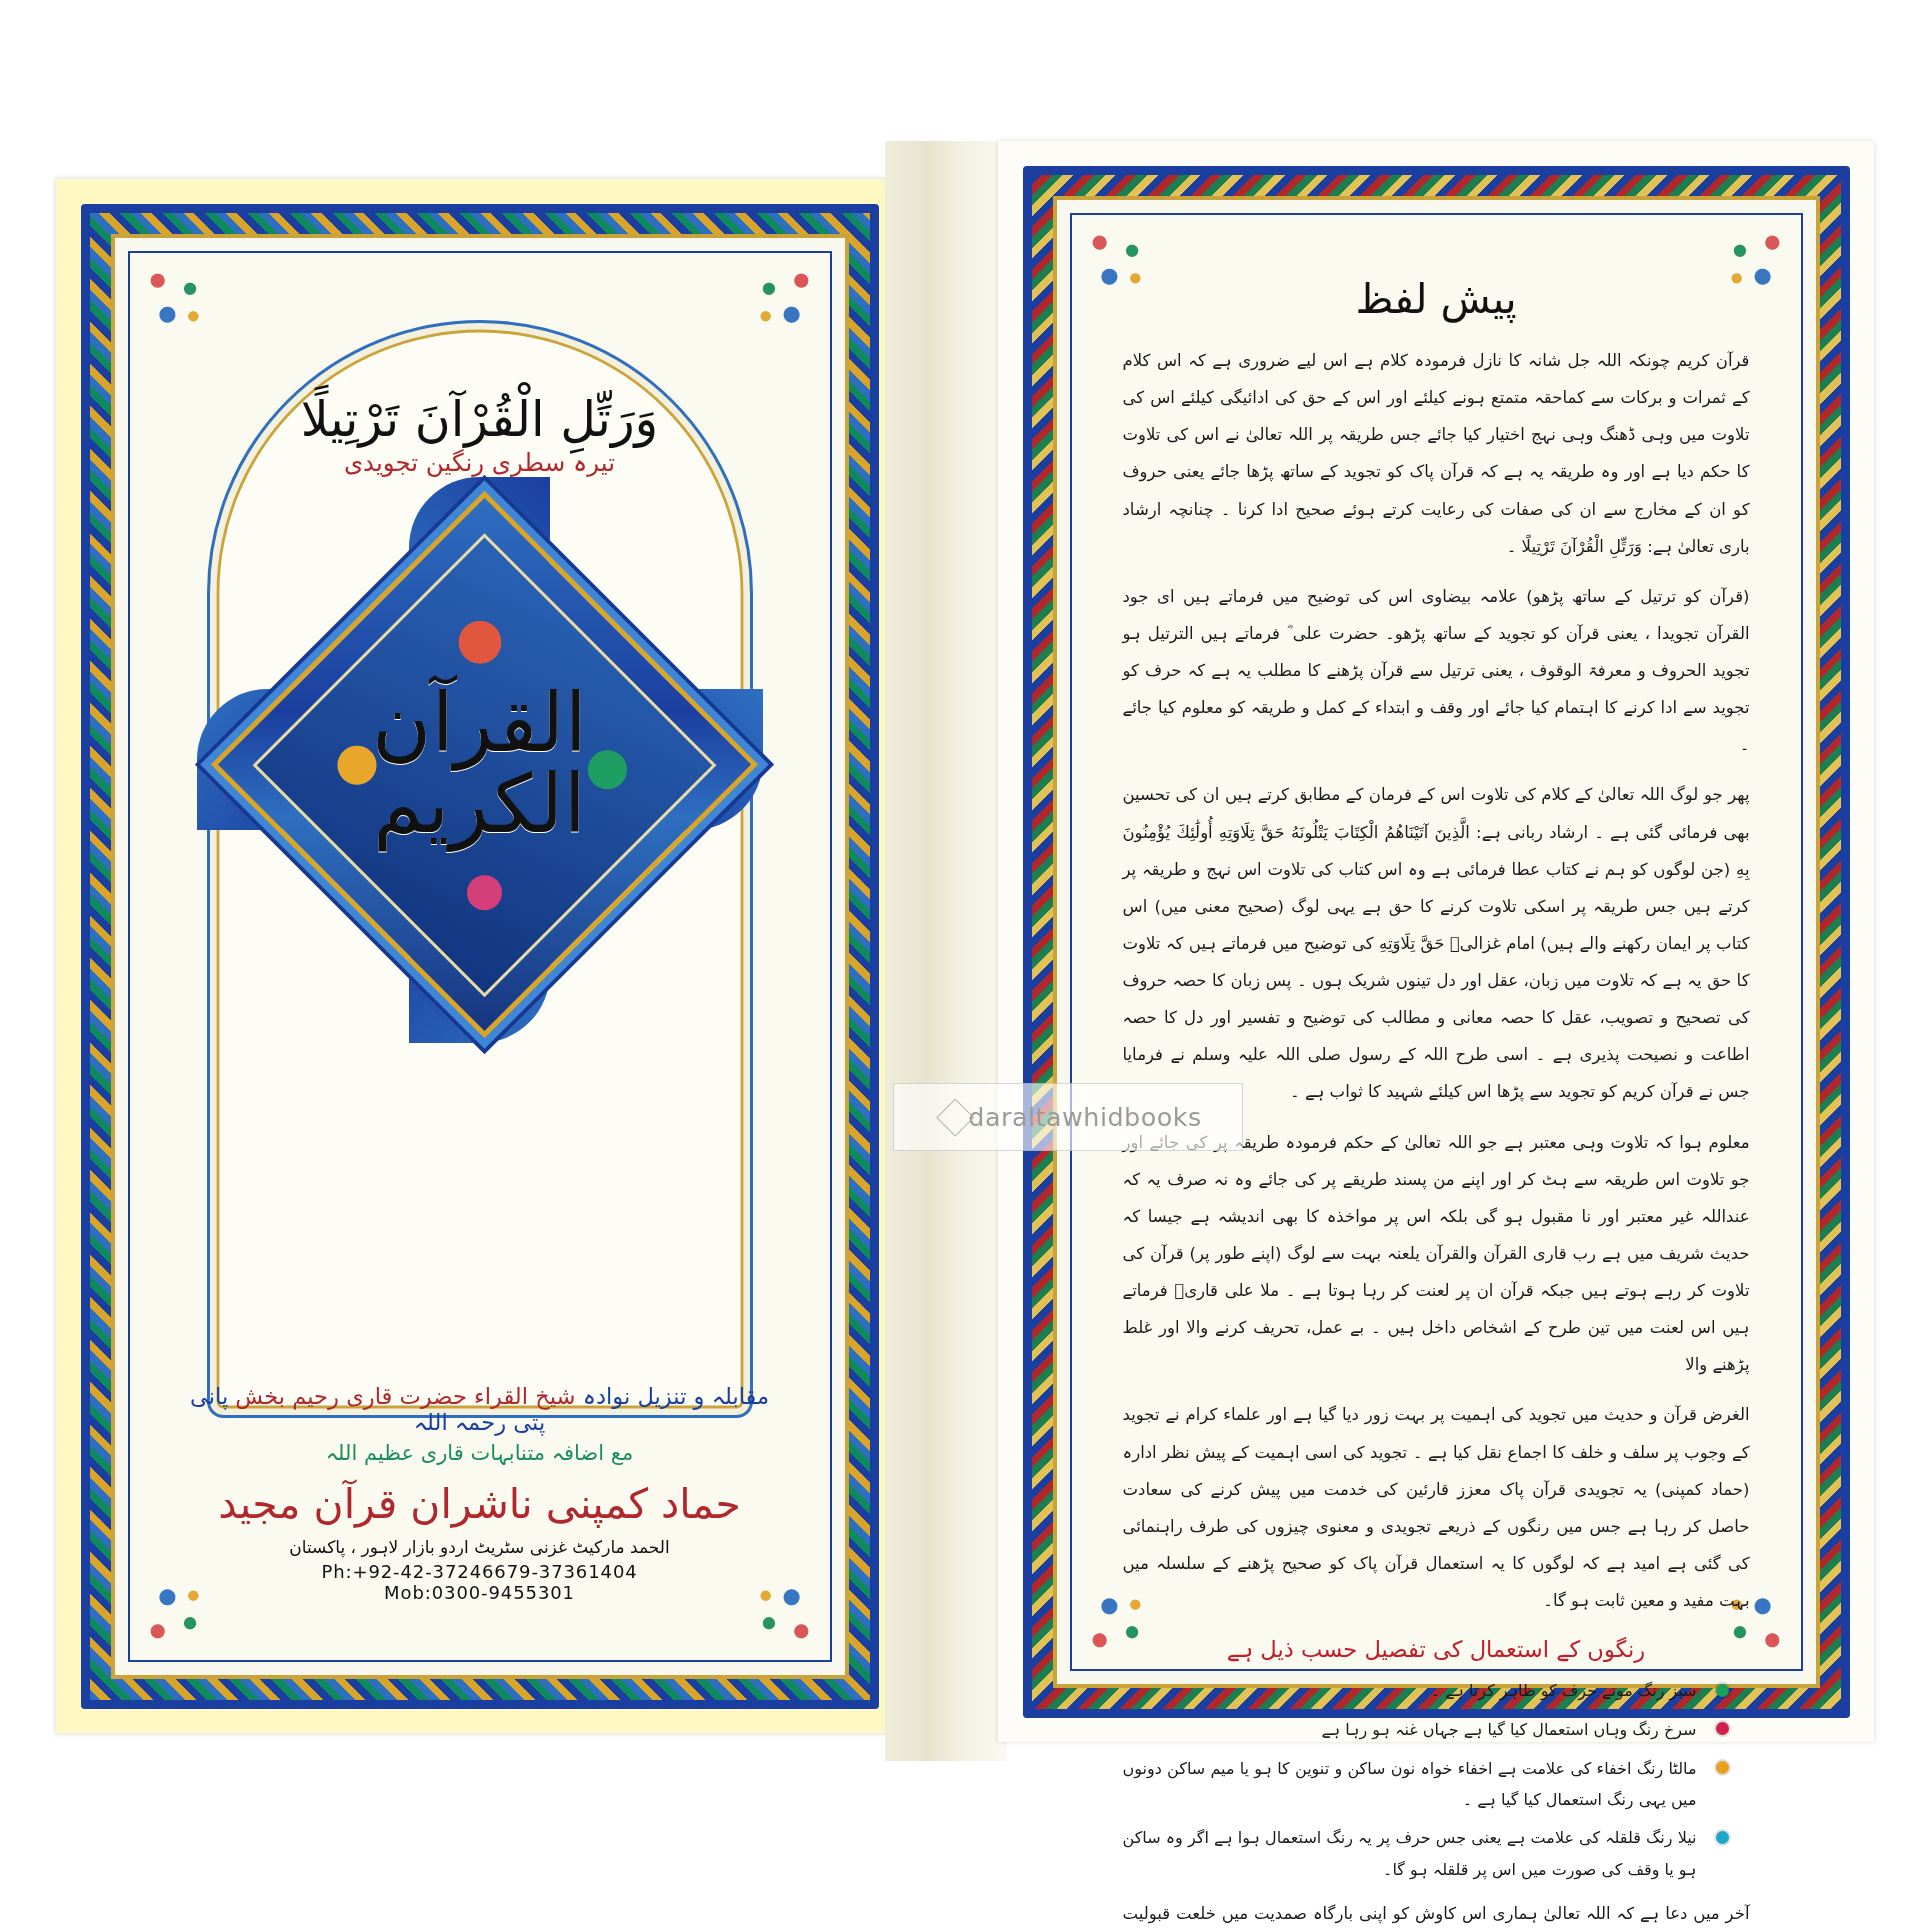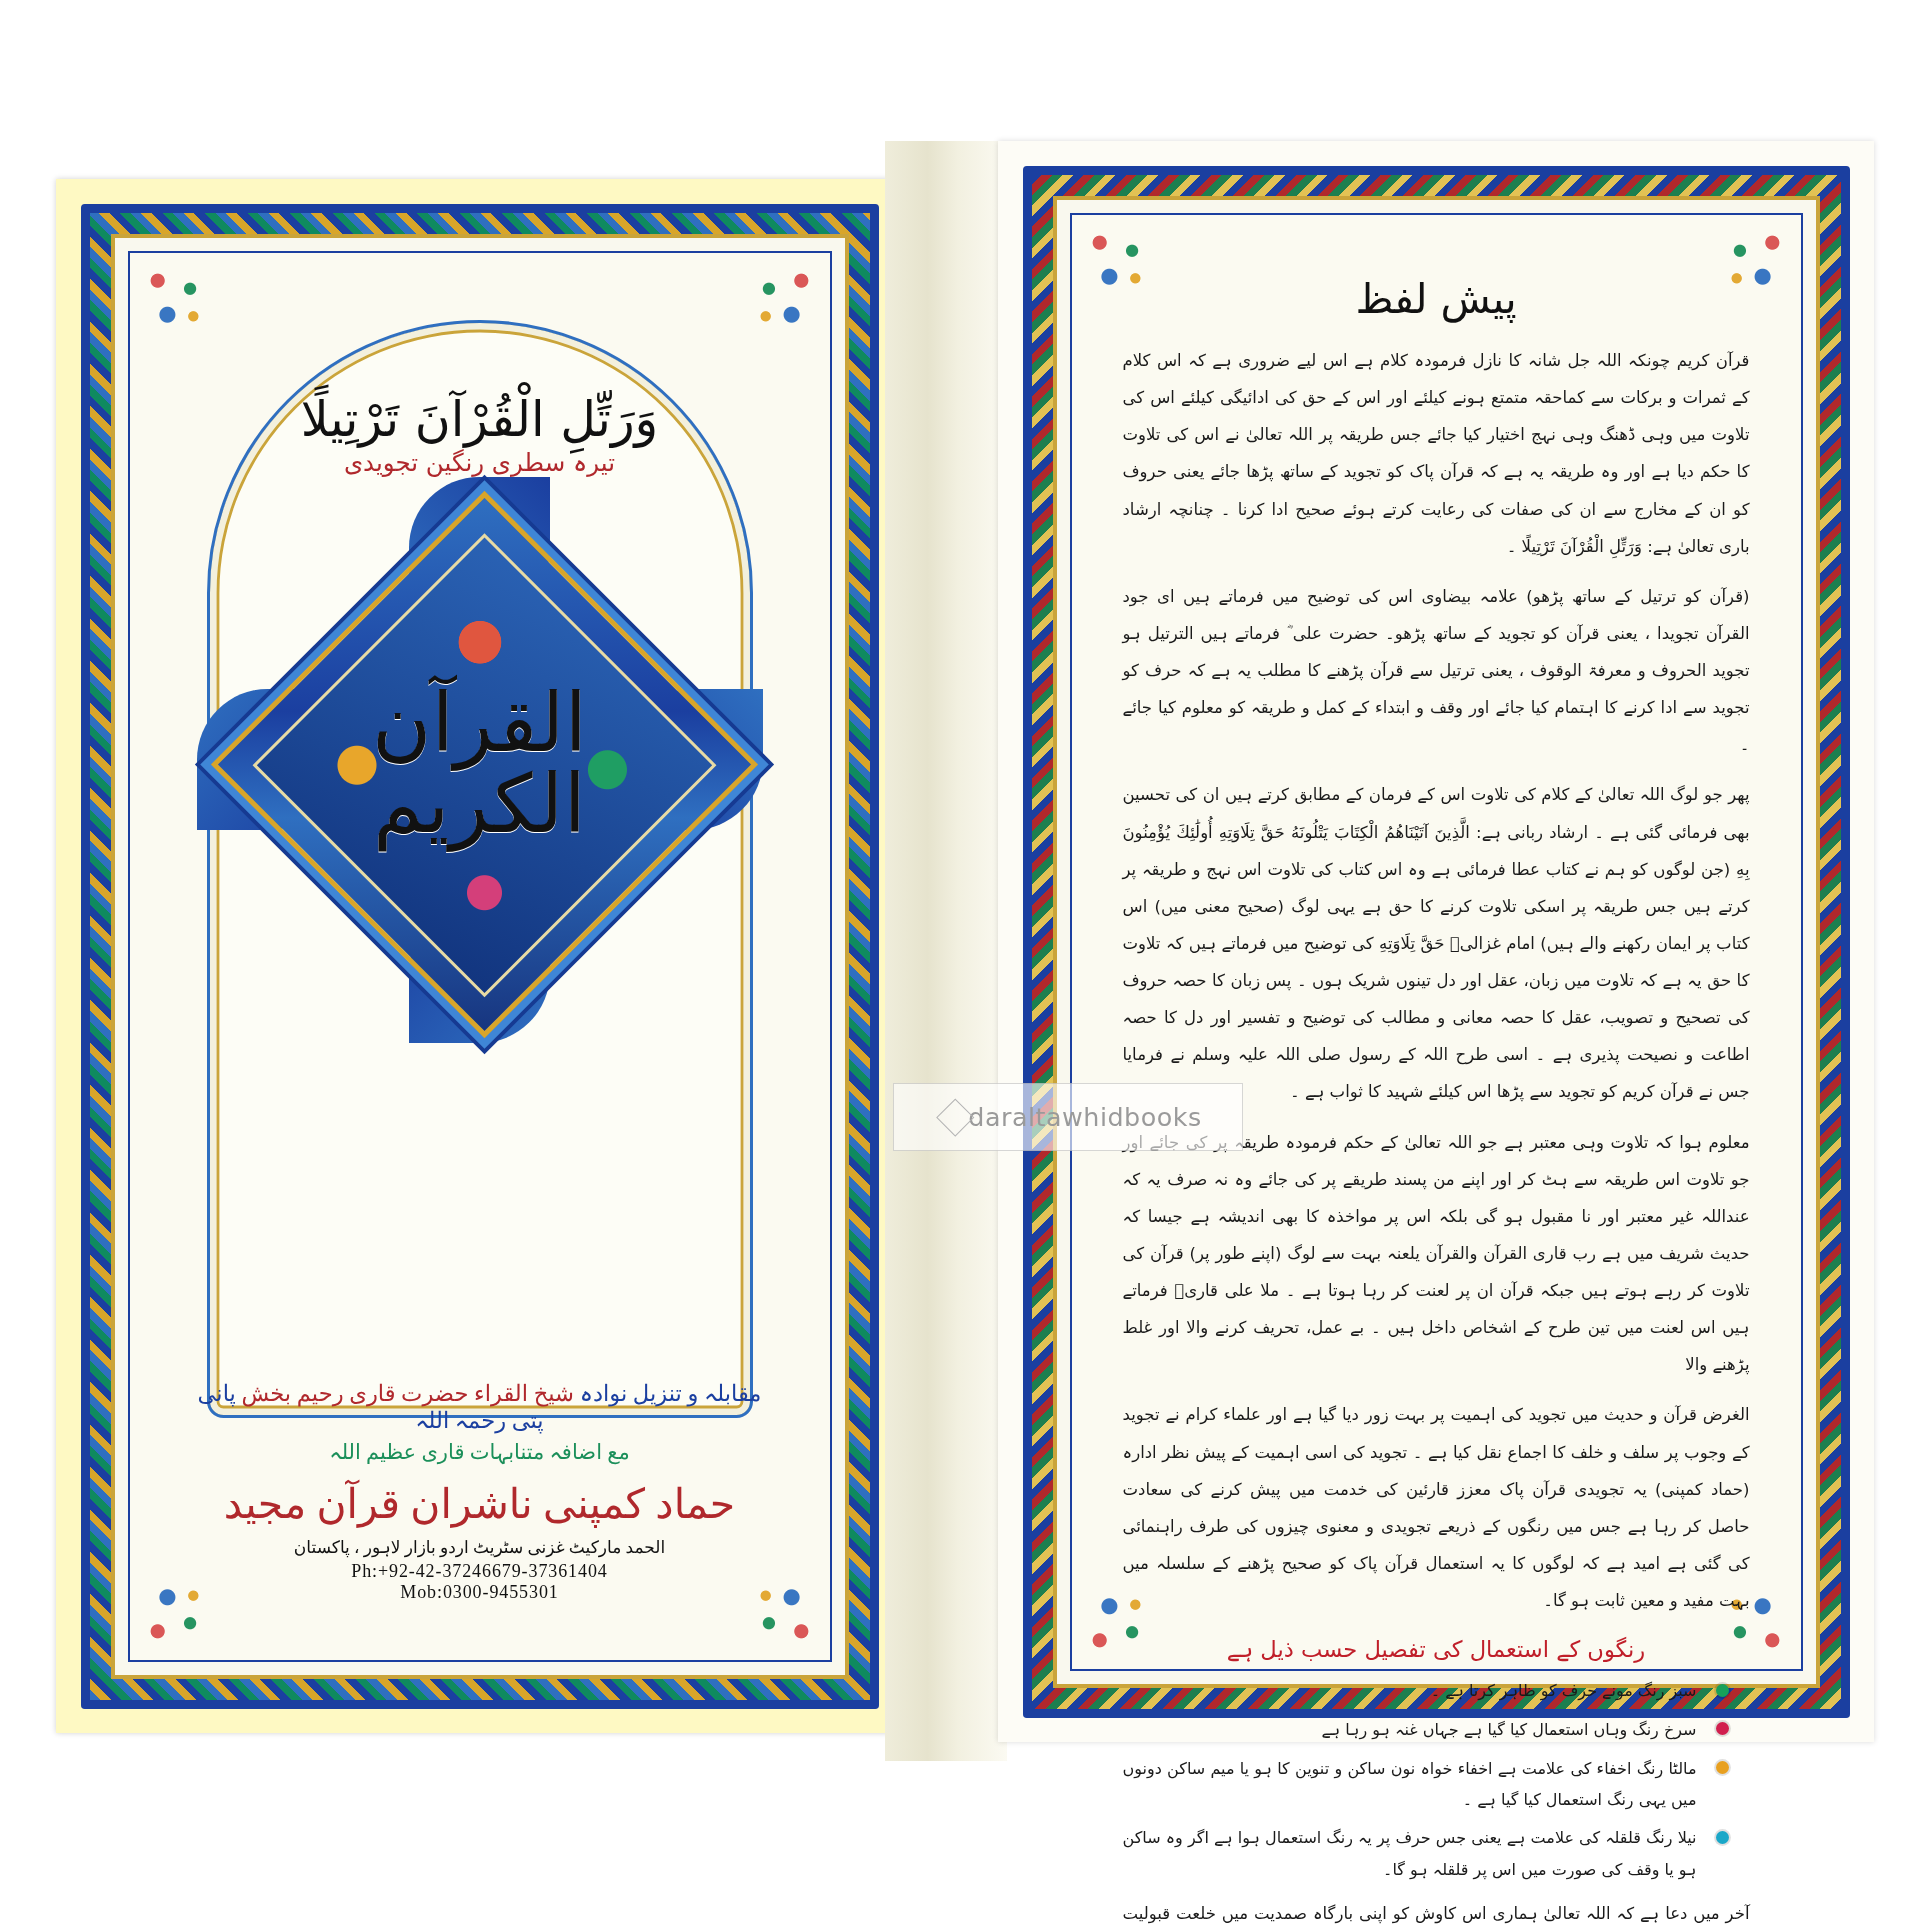--- a/index.html
+++ b/index.html
@@ -148,21 +148,21 @@
   .p4{left:174px;bottom:-38px;background:linear-gradient(-45deg,#2f6fc0,#1b3fa0);}
   .quran-title{
     position:absolute;left:0;right:0;top:168px;
     font-size:81px;line-height:1.0;color:#111;
     text-shadow:0 0.9px 0 #fff;
     z-index:5;
   }
   .quran-title span{display:block;}
 
   .credits{
-    position:absolute;left:0;right:0;bottom:5.6px;font-family:Liberation Serif, serif;
+    position:absolute;left:0;right:0;bottom:5.6px;
   }
   .cr1{font-size:22.6px;color:#1b3fa0;margin-bottom:5.6px;}
   .cr1 b{color:#b0282c;font-weight:normal;}
   .cr2{font-size:21px;color:#1b8f5a;margin-bottom:15px;}
   .pub{font-size:41px;color:#b0282c;margin-bottom:7.5px;}
   .addr{font-size:17px;color:#111;line-height:1.5;}
   .phone{font-size:18px;color:#111;letter-spacing:0.9px;}
 
   
   .rp-content{

